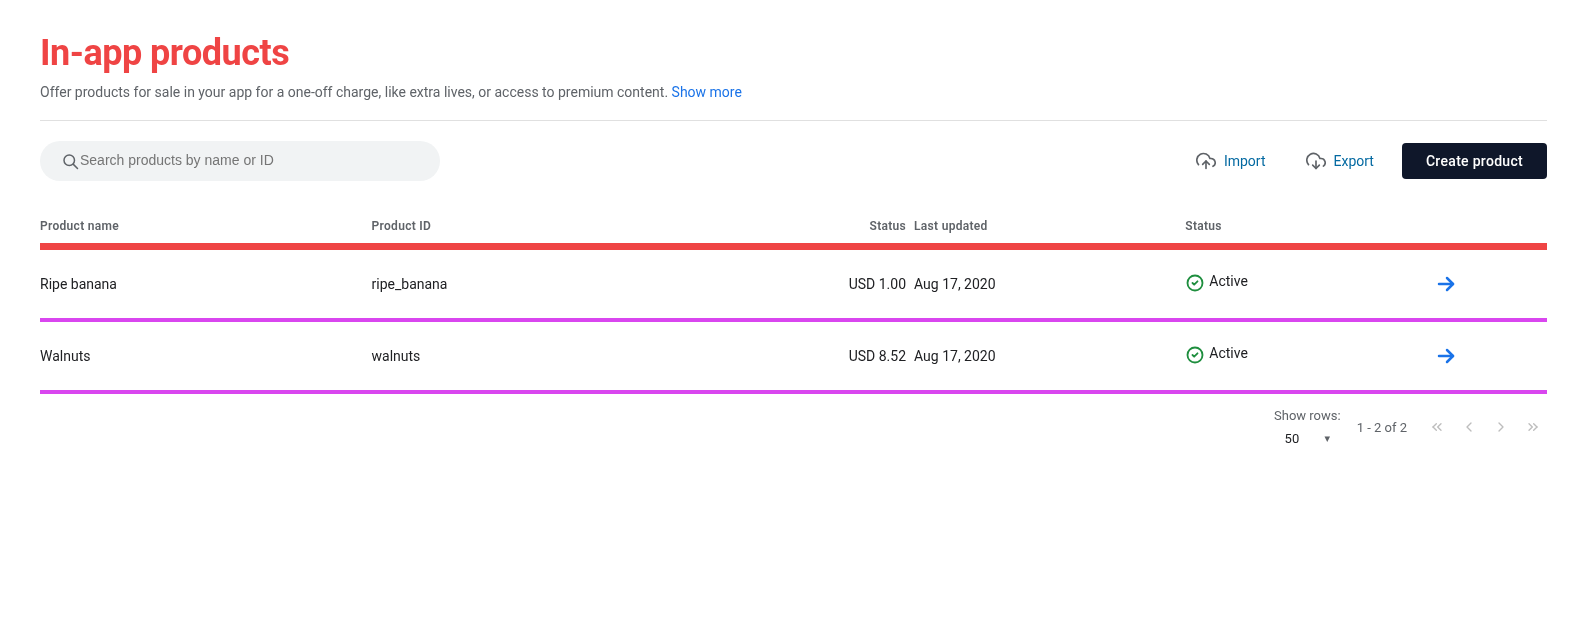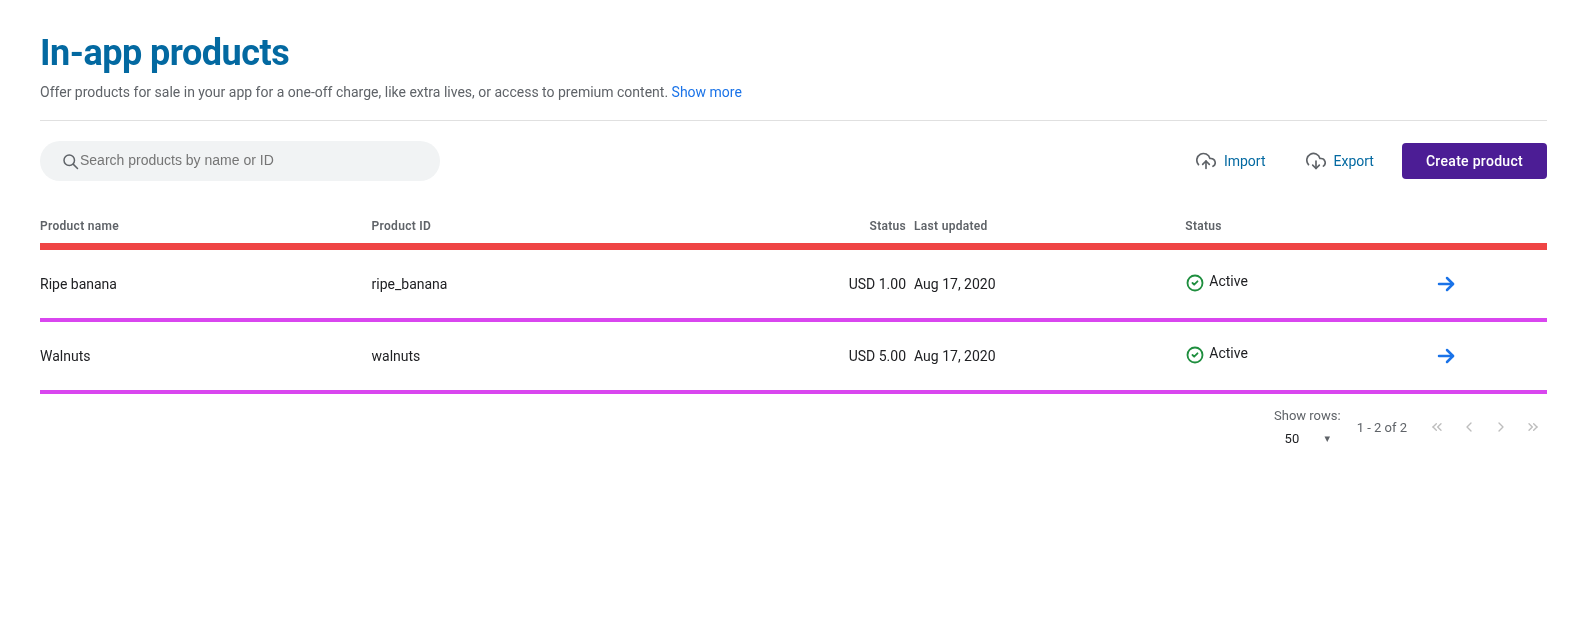--- a/index.html
+++ b/index.html
@@ -11,21 +11,21 @@
     }
     .page {
       max-width: 1587px;
       padding: 32px 40px 24px 40px;
     }
     .page-title {
       font-size: 36px;
       font-weight: 700;
       letter-spacing: -0.5px;
       margin-bottom: 10px;
-      color: #0369a1;
+      color: #ef4444;
     }
     .page-subtitle {
       font-size: 14px;
       color: #5f6368;
       margin-bottom: 20px;
     }
     .show-more-link {
       color: #1a73e8;
       text-decoration: none;
       font-size: 14px;
@@ -74,21 +74,21 @@
       border: none;
       cursor: pointer;
       font-size: 14px;
       color: #0369a1;
       padding: 8px 12px;
       border-radius: 4px;
       font-family: inherit;
     }
     .toolbar-btn svg { width: 20px; height: 20px; color: #5f6368; }
     .create-btn {
-      background: #4c1d95;
+      background: #0f172a;
       color: #fff;
       border: none;
       border-radius: 4px;
       padding: 10px 24px;
       font-size: 14px;
       font-weight: 500;
       cursor: pointer;
       font-family: inherit;
       letter-spacing: 0.3px;
     }
@@ -282,21 +282,21 @@
     <svg width="24" height="24" viewBox="0 0 24 24" fill="none" stroke="#1a73e8" stroke-width="2.5" stroke-linecap="round" stroke-linejoin="round">
       <line x1="5" y1="12" x2="19" y2="12"></line>
       <polyline points="13 6 19 12 13 18"></polyline>
     </svg>
   </button>
           </td>
         </tr>
         <tr>
           <td class="col-name">Walnuts</td>
           <td class="col-id">walnuts</td>
-          <td class="col-price price">USD 5.00</td>
+          <td class="col-price price">USD 8.52</td>
           <td class="col-updated">Aug 17, 2020</td>
           <td class="col-status"><span class="status-badge">
     <span class="status-icon">
       <svg width="20" height="20" viewBox="0 0 24 24" fill="none" stroke="#1e8e3e" stroke-width="2.2" stroke-linecap="round" stroke-linejoin="round">
         <circle cx="12" cy="12" r="9"></circle>
         <polyline points="9 12 11 14 15 10"></polyline>
       </svg>
     </span>
     <span>Active</span>
   </span></td>

